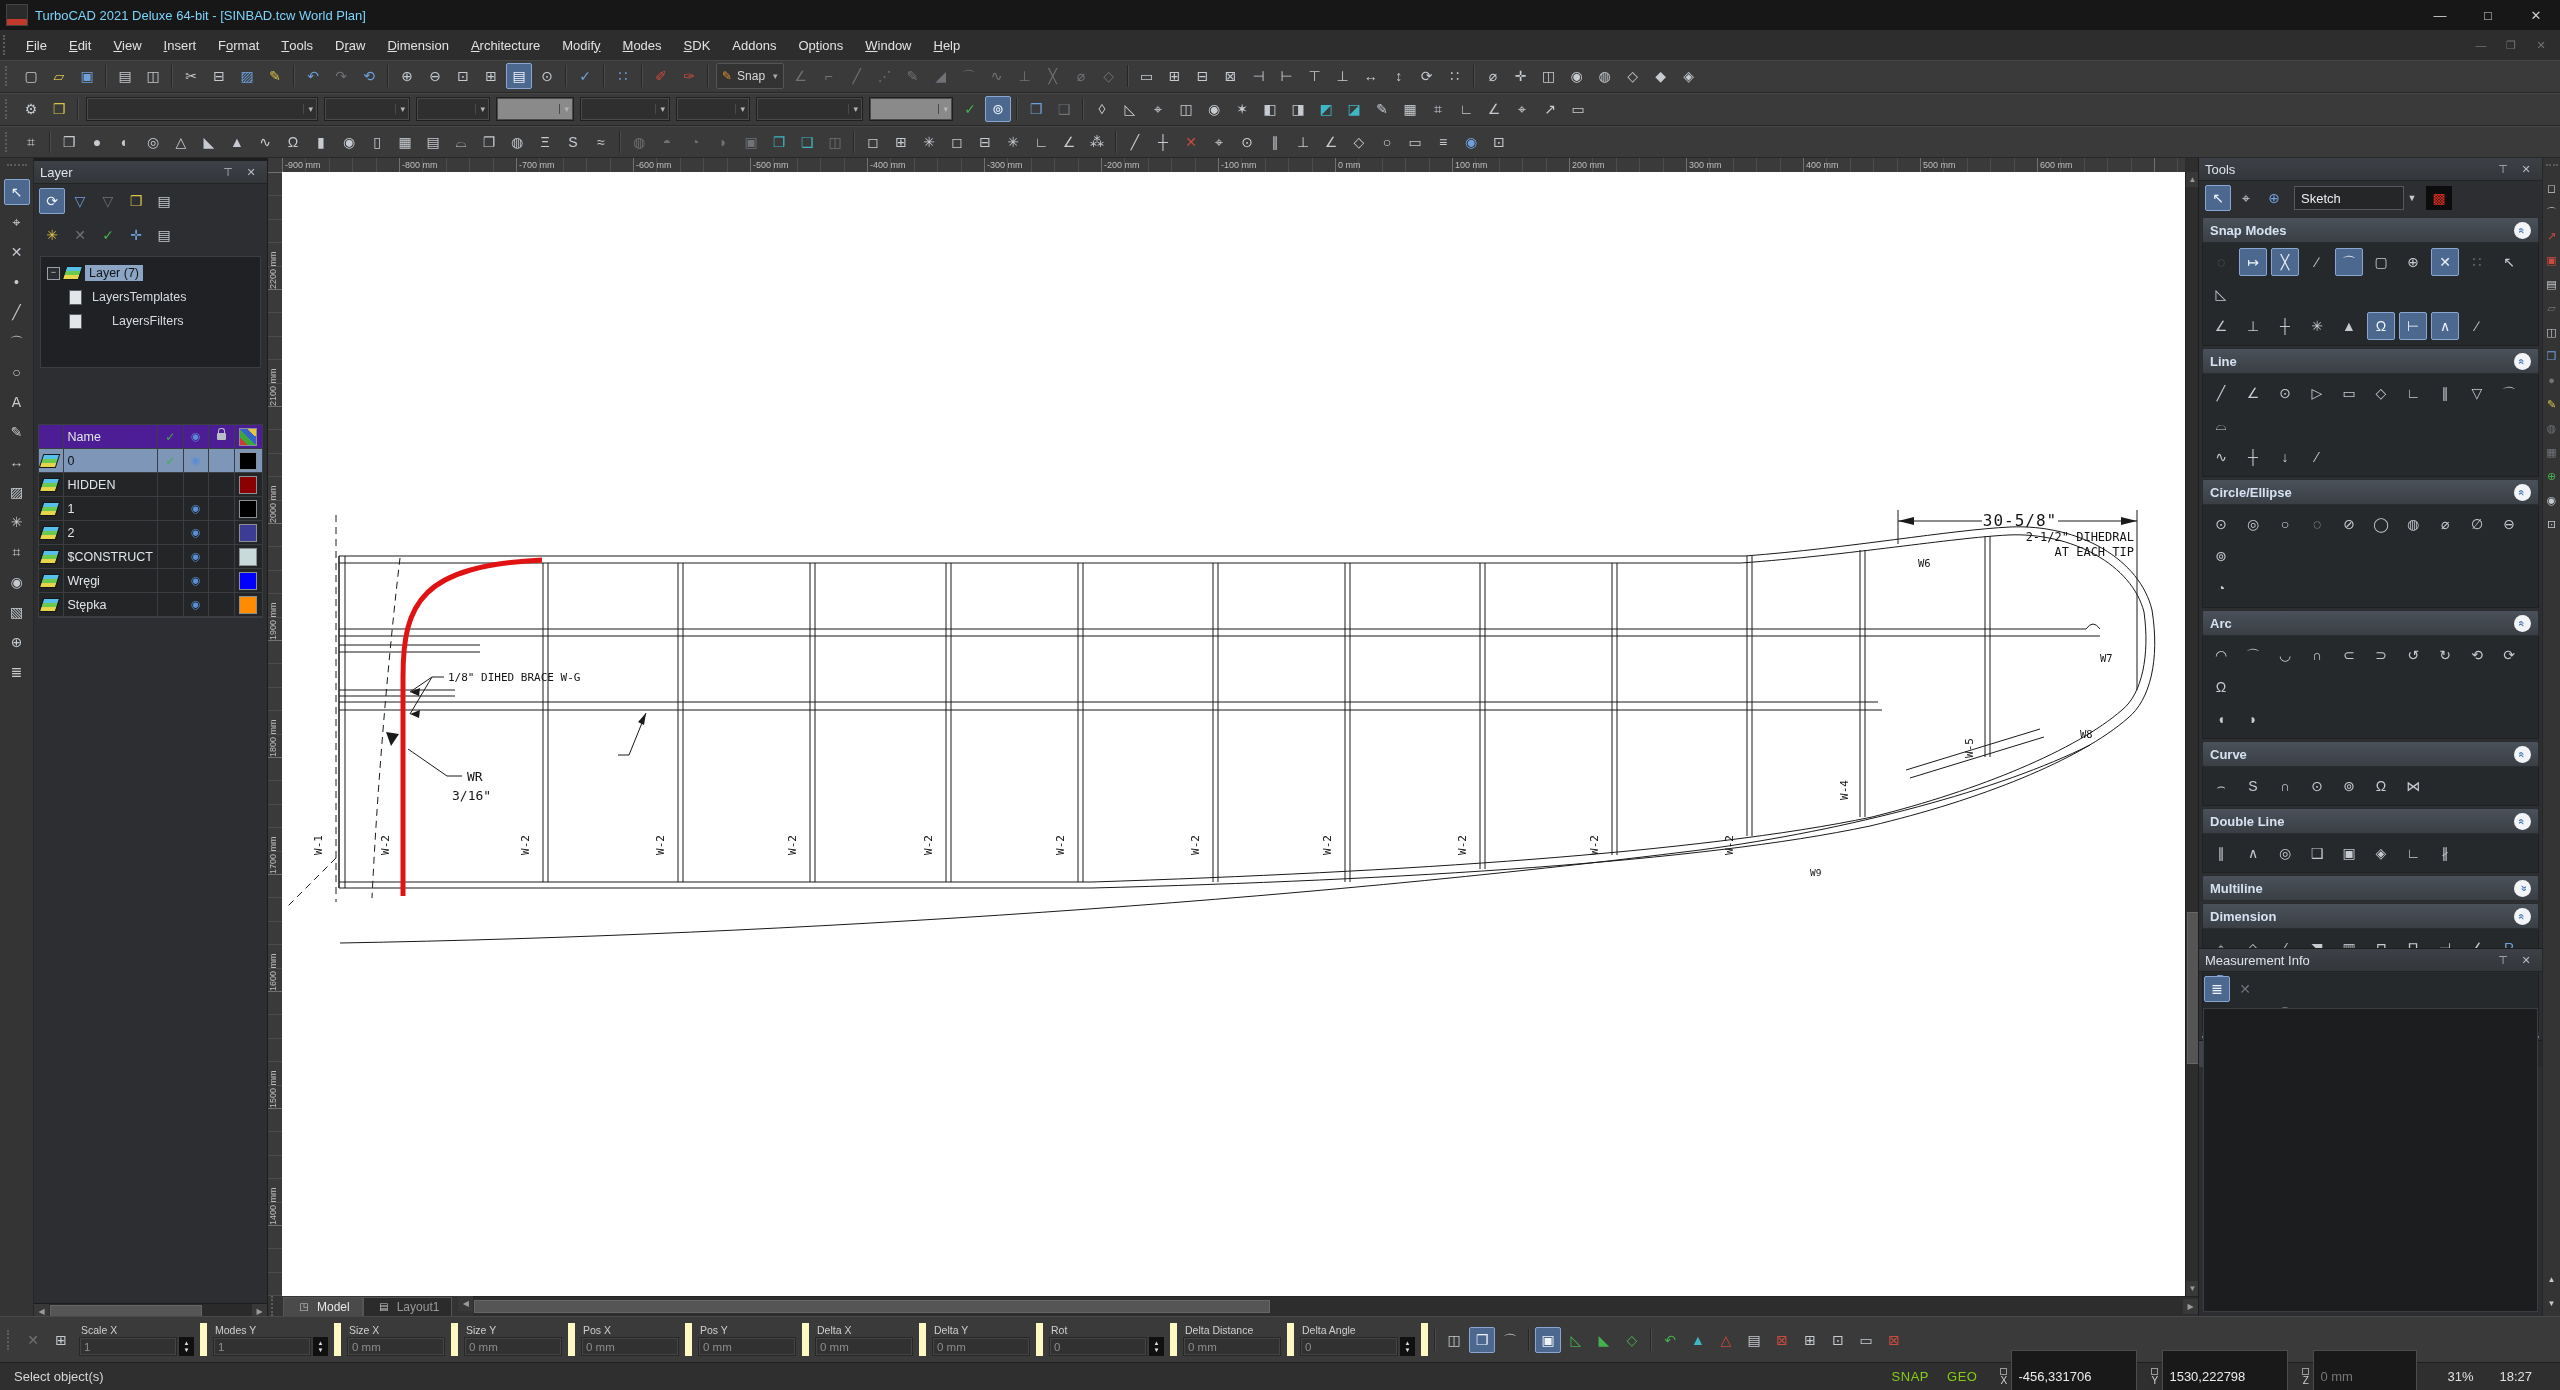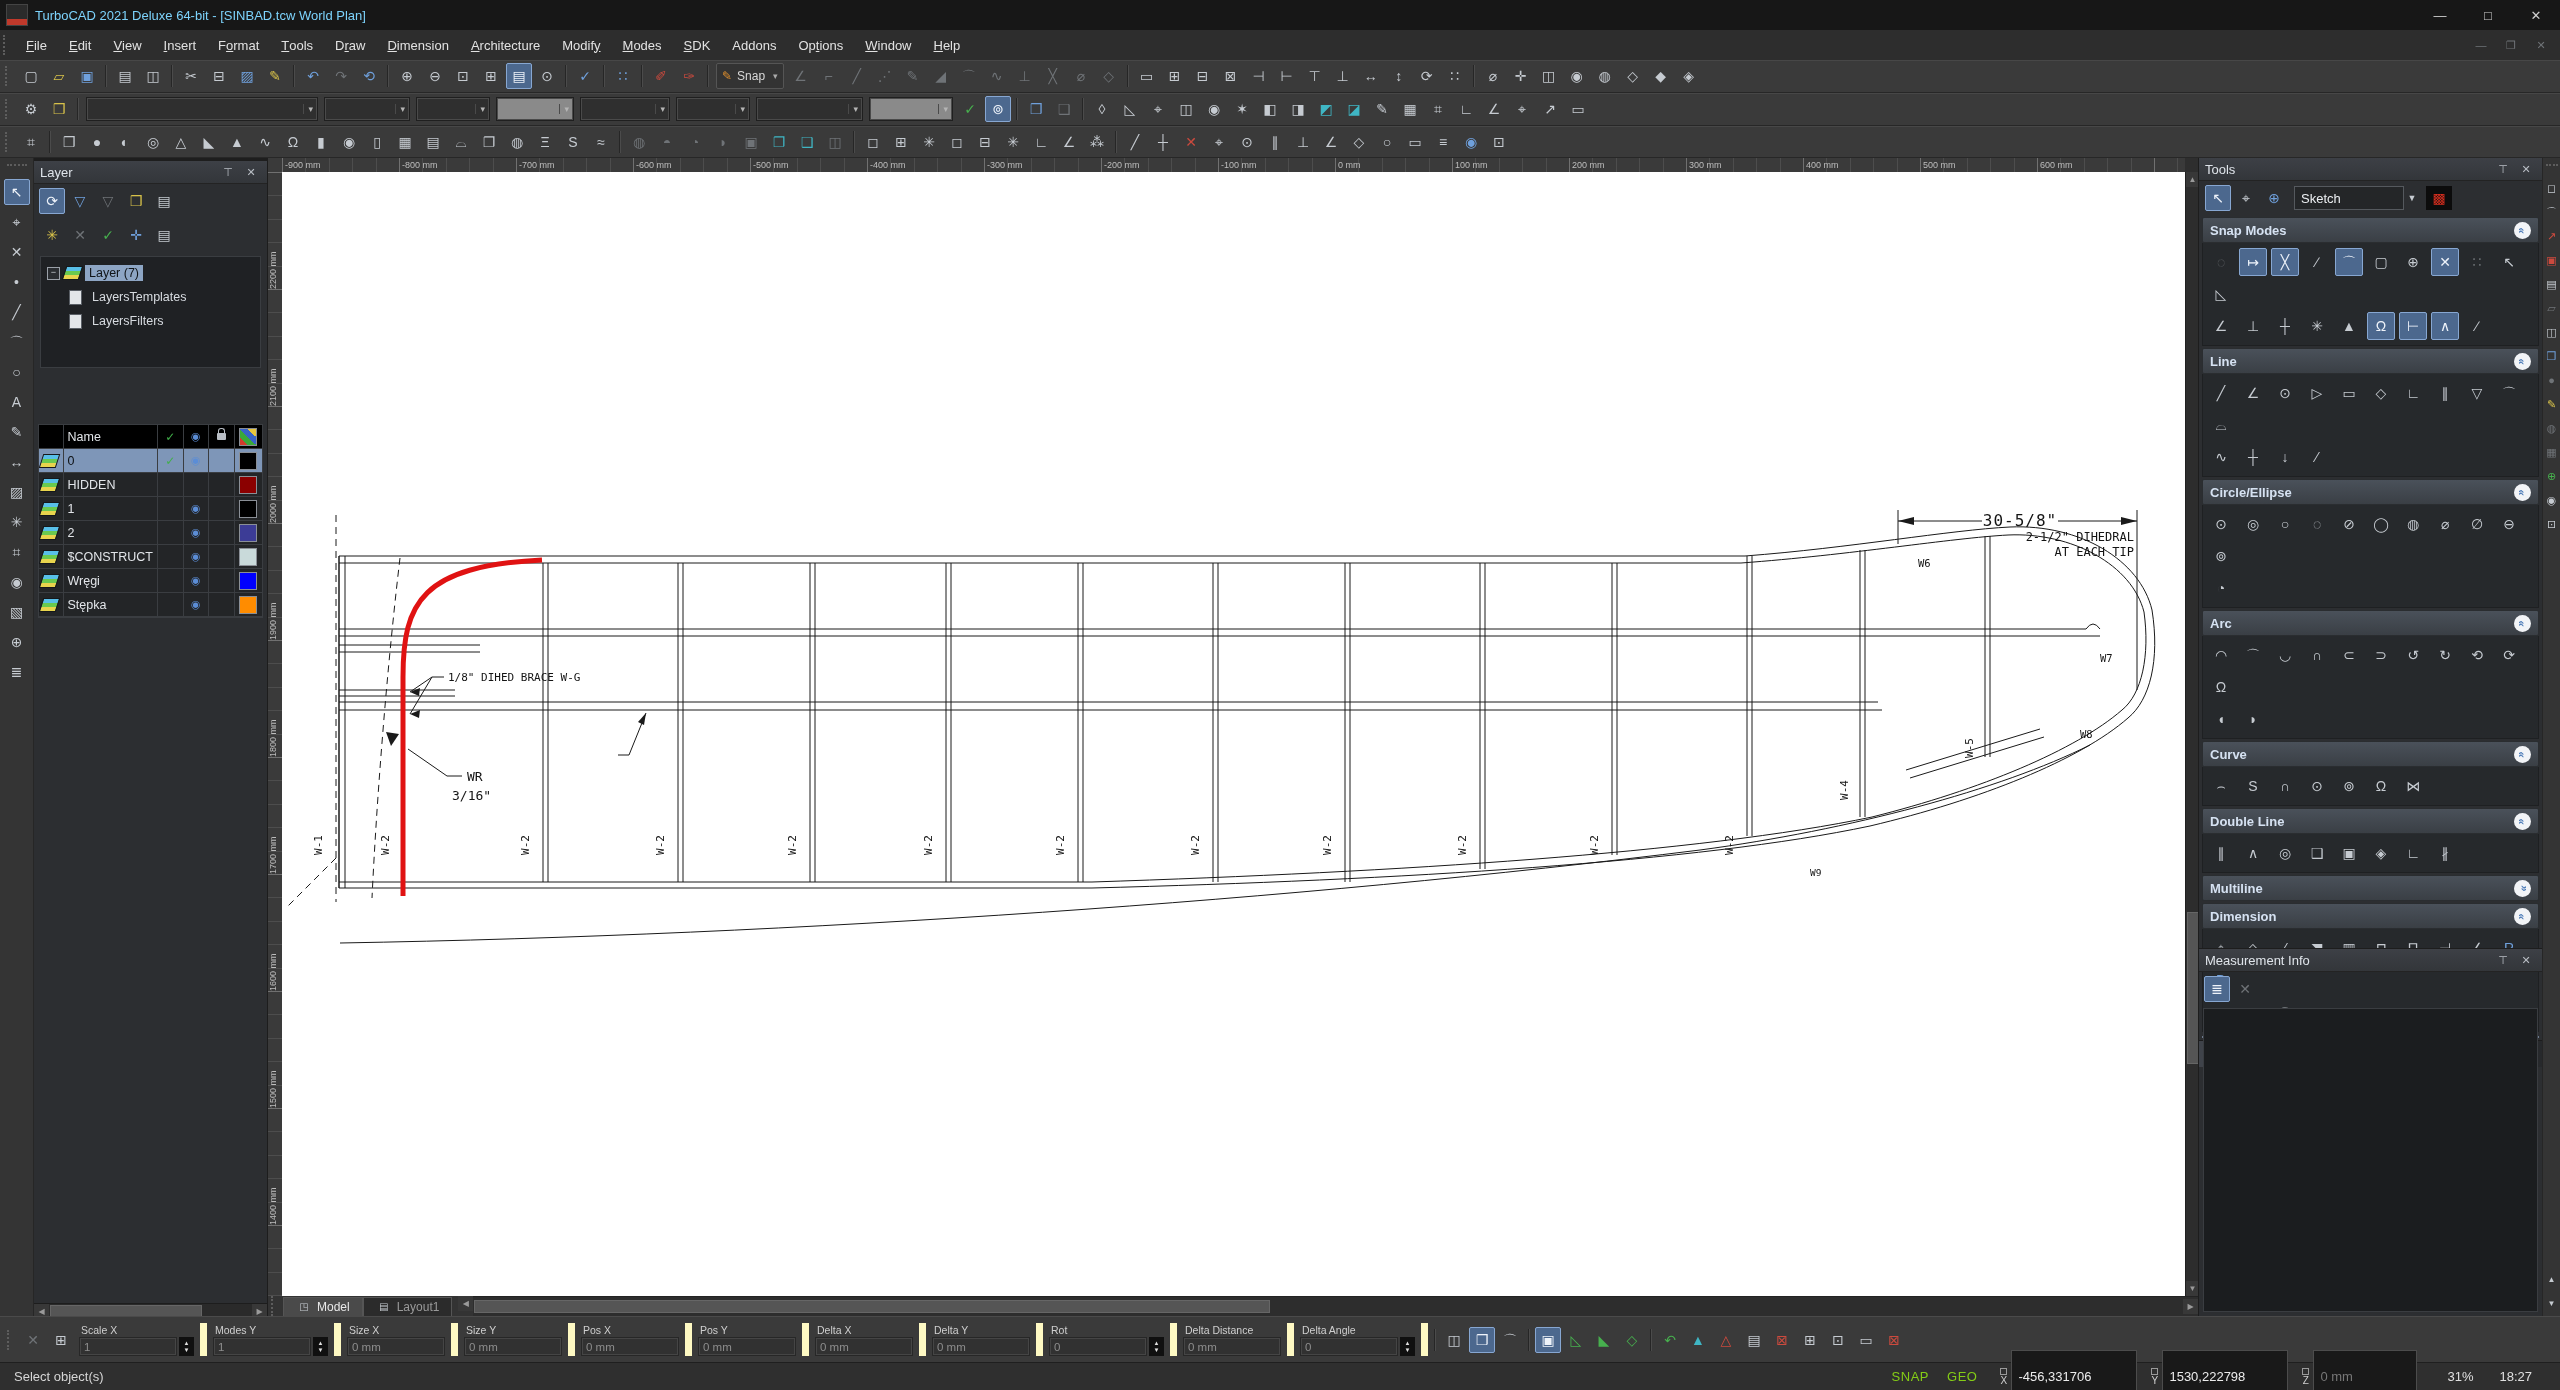--- a/index.html
+++ b/index.html
@@ -64,21 +64,21 @@
   .tnode{display:flex;align-items:center;height:24px;color:#d7dbe0;font-size:12.5px;white-space:nowrap}
   .tnode b{font-weight:400;padding:1px 4px}
   .tnode.sel b{background:#8da5c4;color:#101418}
   .exp{width:11px;height:11px;border:1px solid #9aa0a8;color:#cfd4da;font-size:9px;line-height:9px;
     text-align:center;margin-right:4px;background:#2a2d31;flex:0 0 auto}
   .lyrico{width:15px;height:12px;margin-right:4px;flex:0 0 auto;transform:skewX(-18deg);
     background:linear-gradient(180deg,#58bfe8 0 34%,#6ac94f 34% 67%,#e8d44d 67%);border:1px solid #15181b}
   .docico{width:11px;height:13px;margin:0 6px 0 2px;background:#e3e6e9;border:1px solid #5a5f66;flex:0 0 auto}
   #layertable{margin:52px 4px 0;border:1px solid #3a3d41;flex:0 0 auto;background:#232527}
   .lrow,.lhead{display:flex;align-items:center;height:23px;border-bottom:1px solid #3a3d41}
-  .lhead{background:#000000;color:#d7dbe0}
+  .lhead{background:#4c1d95;color:#d7dbe0}
   .c{display:flex;align-items:center;height:100%;box-sizing:border-box;border-right:1px solid #3a3d41;
     padding:0 3px;overflow:hidden;white-space:nowrap}
   .c.ic{width:26px;justify-content:center}.c.nm{width:96px;color:#e2e5e9;font-size:12.5px}
   .c.ck,.c.ey,.c.lk{width:26px;justify-content:center}.c.sw{width:28px;justify-content:center;border-right:none}
   .c.ck{color:#41b04a;font-weight:bold}.c.ey{color:#5b8dd6;font-size:11px}
   .c.sw i{width:16px;height:16px;border:1px solid #8a8f96;display:block}
   .lrow.sel{background:#7e96b8}.lrow.sel .c.nm{color:#0d1013}
   .lockico{width:9px;height:7px;background:#b9bec5;border-radius:1px;position:relative;display:block}
   .lockico:before{content:"";position:absolute;top:-5px;left:1px;width:5px;height:5px;
     border:1.5px solid #b9bec5;border-bottom:none;border-radius:3px 3px 0 0}
@@ -478,21 +478,21 @@
   <div id="layertree">
       <div class="tnode sel" style="padding-left: 6px;">
         <span class="exp">−</span>
         <span class="lyrico"></span>
         <b>Layer (7)</b>
       </div>
       <div class="tnode" style="padding-left: 26px;">
         <span class="docico"></span>
         <b>LayersTemplates</b>
       </div>
-      <div class="tnode" style="padding-left: 26px;">
+      <div class="tnode" style="padding-left: 26px; gap: 20px;">
         <span class="docico"></span>
         <b>LayersFilters</b>
       </div>
     </div>
   <div id="layertable">
     <div class="lhead">
       <span class="c ic"></span>
       <span class="c nm">Name</span>
       <span class="c ck">✓</span>
       <span class="c ey">◉</span>

